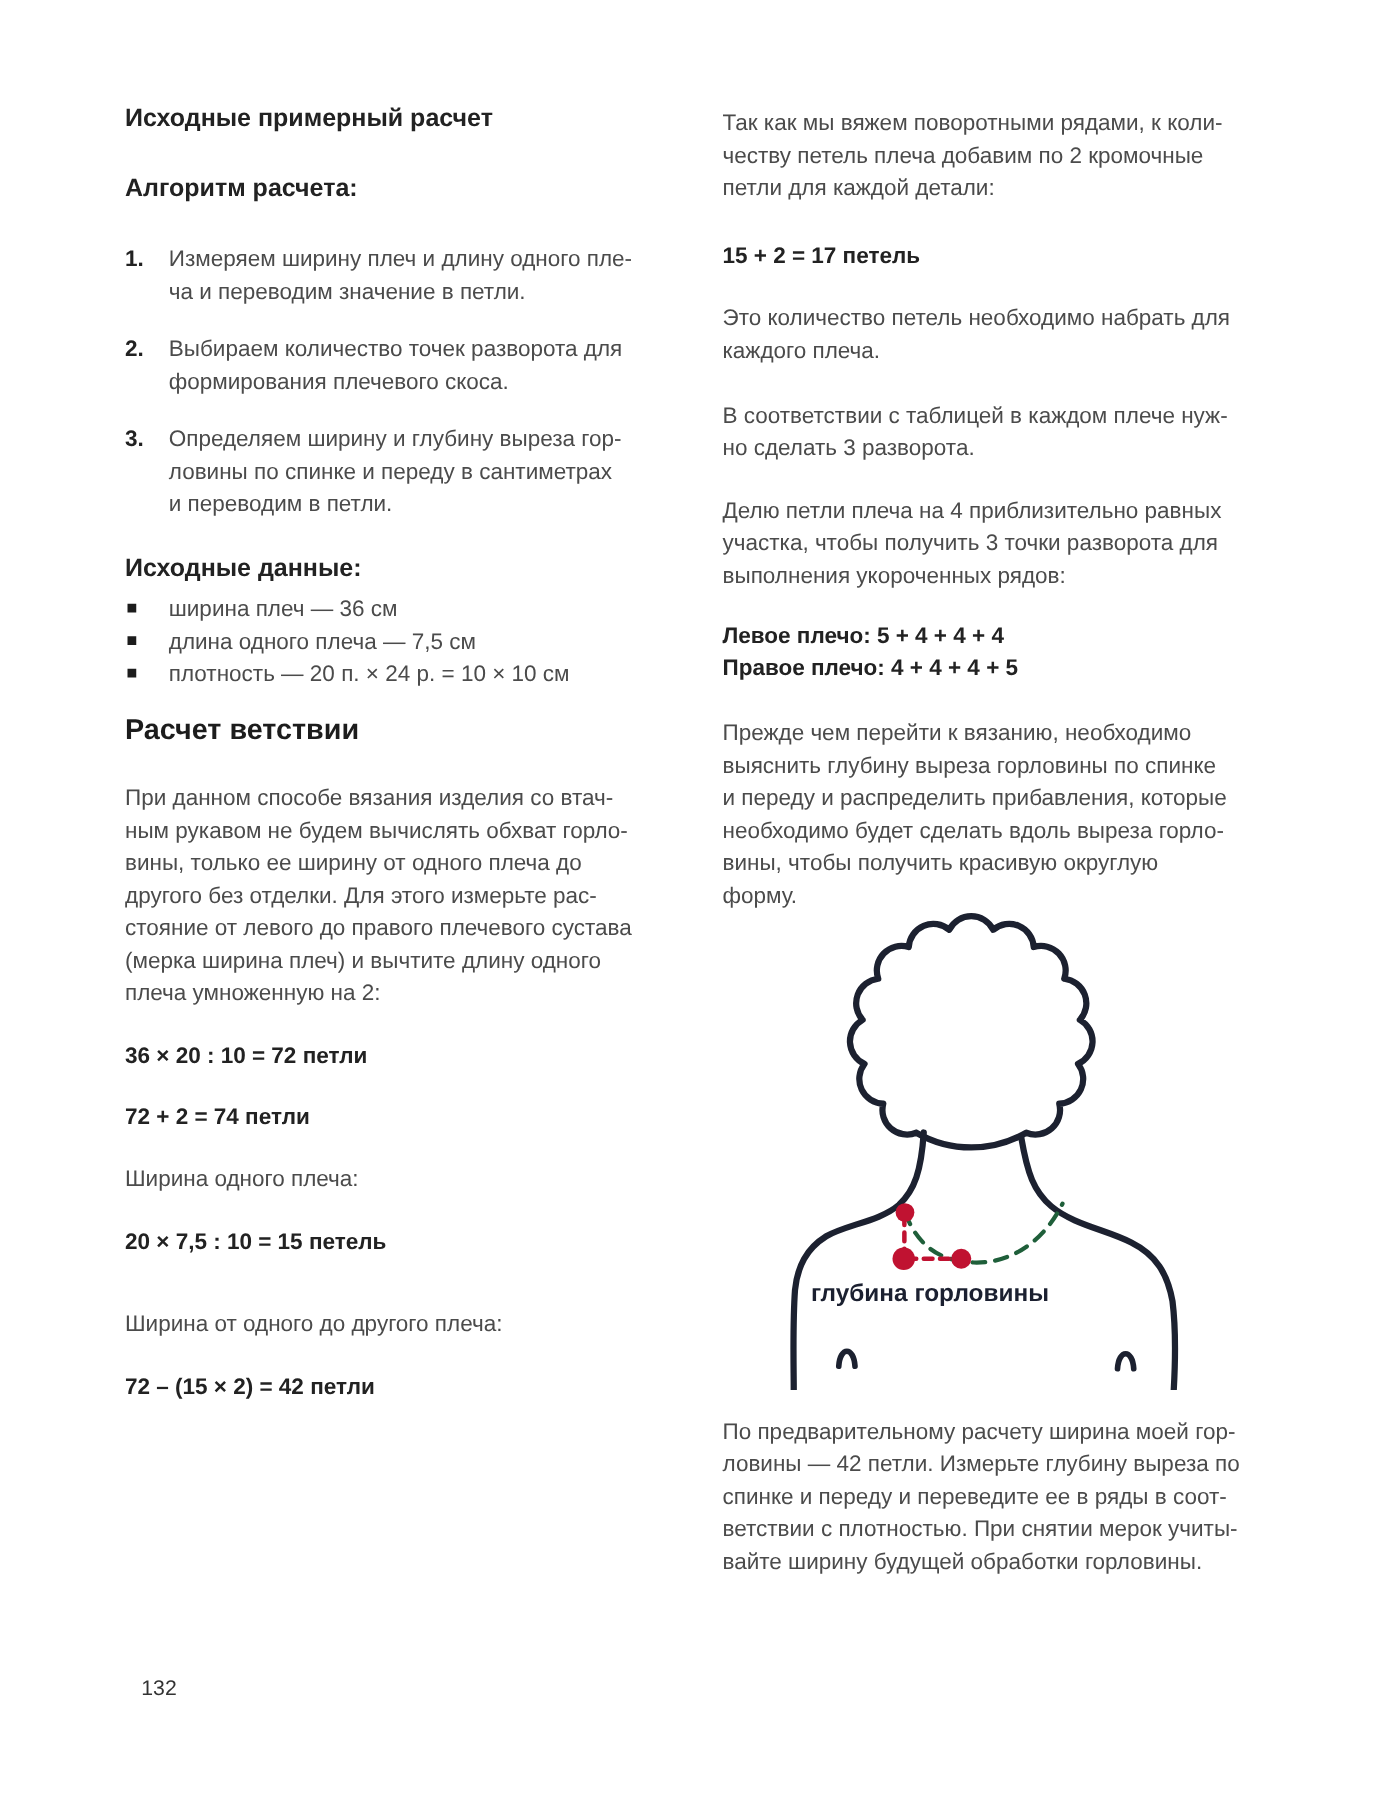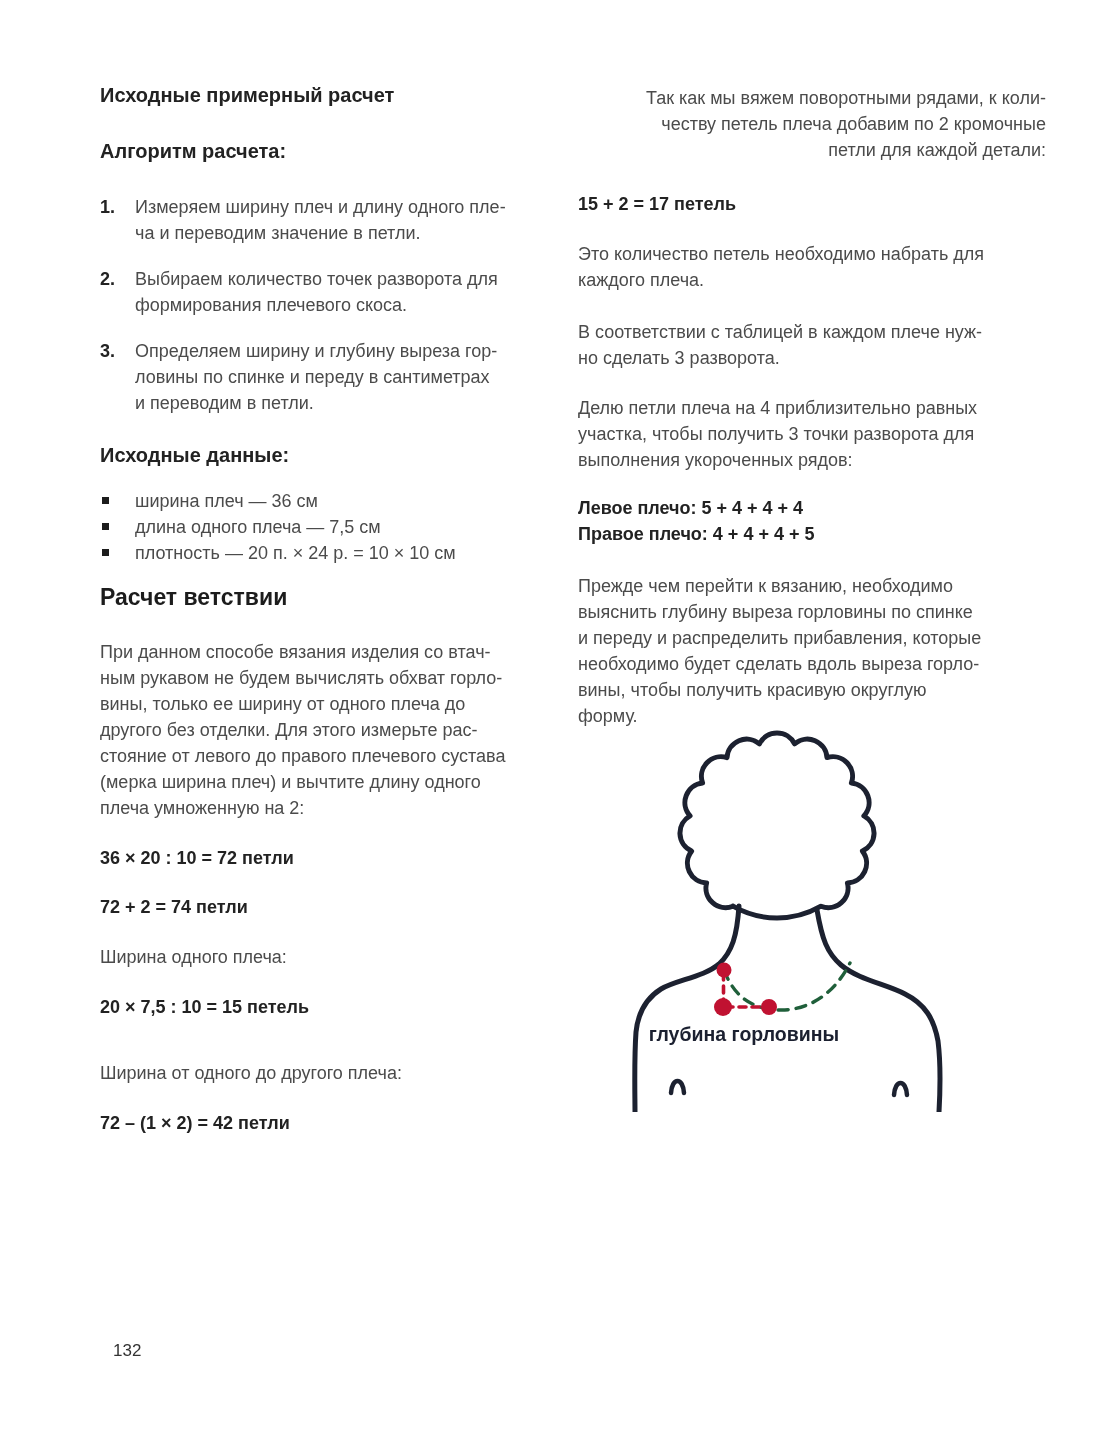--- a/index.html
+++ b/index.html
@@ -85,21 +85,21 @@
     <div class="step">
       <span class="step-num">3.</span>
       <span class="step-text body-text">Определяем ширину и глубину выреза гор-
 ловины по спинке и переду в сантиметрах
 и переводим в петли.</span>
     </div>
   </div>
 
   <h4 class="h-small" style="margin-top:26px;">Исходные данные:</h4>
 
-  <div style="margin-top:20px;">
+  <div style="margin-top:6px;">
     <div class="bullet-item">
       <span class="bullet-marker-box">
           <span class="bullet-square"></span>
         </span>
       <span class="body-text">ширина плеч — 36 см</span>
     </div>
     <div class="bullet-item">
       <span class="bullet-marker-box">
           <span class="bullet-square"></span>
         </span>
@@ -128,26 +128,26 @@
 
 
   <p class="formula" style="margin-top:23px;">72 + 2 = 74 петли</p>
 
   <p class="body-text" style="margin-top:24px;">Ширина одного плеча:</p>
 
   <p class="formula" style="margin-top:24px;">20 × 7,5 : 10 = 15 петель</p>
 
   <p class="body-text" style="margin-top:40px;">Ширина от одного до другого плеча:</p>
 
-  <p class="formula" style="margin-top:24px;">72 – (1 × 2) = 42 петли</p>
+  <p class="formula" style="margin-top:24px;">72 – (15 × 2) = 42 петли</p>
 </div>
 
 <div class="col col-right">
 
-  <p class="body-text" style="margin-top:85px;text-align:right;">Так как мы вяжем поворотными рядами, к коли-
+  <p class="body-text" style="margin-top:85px;">Так как мы вяжем поворотными рядами, к коли-
 честву петель плеча добавим по 2 кромочные
 петли для каждой детали:</p>
 
   <p class="formula" style="margin-top:28px;">15 + 2 = 17 петель</p>
 
   <p class="body-text" style="margin-top:24px;">Это количество петель необходимо набрать для
 каждого плеча.</p>
 
   <p class="body-text" style="margin-top:26px;">В соответствии с таблицей в каждом плече нуж-
 но сделать 3 разворота.</p>
@@ -161,20 +161,25 @@
     <p class="formula">Правое плечо: 4 + 4 + 4 + 5</p>
   </div>
 
   <p class="body-text" style="margin-top:26px;">Прежде чем перейти к вязанию, необходимо
 выяснить глубину выреза горловины по спинке
 и переду и распределить прибавления, которые
 необходимо будет сделать вдоль выреза горло-
 вины, чтобы получить красивую округлую
 форму.</p>
 
+  <p class="body-text para-final">По предварительному расчету ширина моей гор-
+ловины — 42 петли. Измерьте глубину выреза по
+спинке и переду и переведите ее в ряды в соот-
+ветствии с плотностью. При снятии мерок учиты-
+вайте ширину будущей обработки горловины.</p>
 </div>
 
 <div class="figure">
   <svg viewBox="0 0 470 400" xmlns="http://www.w3.org/2000/svg">
 
     <path d="M 161.0 194.2 A 19.7 19.7 0 0 1 134.6 170.9 A 19.7 19.7 0 0 1 119.6 139.1 A 19.7 19.7 0 0 1 118.1 103.9 A 19.7 19.7 0 0 1 130.6 71.0 A 19.7 19.7 0 0 1 155.0 45.6 A 19.7 19.7 0 0 1 187.4 31.8 A 19.7 19.7 0 0 1 222.6 31.8 A 19.7 19.7 0 0 1 255.0 45.6 A 19.7 19.7 0 0 1 279.4 71.0 A 19.7 19.7 0 0 1 291.9 103.9 A 19.7 19.7 0 0 1 290.4 139.1 A 19.7 19.7 0 0 1 275.4 170.9 A 19.7 19.7 0 0 1 249.0 194.2 A 88 88 0 0 1 161.0 194.2" fill="none" stroke="#1c2130" stroke-width="5" stroke-linejoin="round" stroke-linecap="round"></path>
 
     <path d="M 167 194 C 165 224, 160 240, 147 252 C 132 265, 104 268, 89 277 C 73 287, 66 301, 64 320 C 62 348, 63 383, 63 400" fill="none" stroke="#1c2130" stroke-width="5" stroke-linecap="round"></path>
 
     <path d="M 245 198 C 250 227, 255 241, 269 253 C 287 268, 314 272, 333 282 C 353 292, 362 307, 366 329 C 369 353, 368 382, 367 400" fill="none" stroke="#1c2130" stroke-width="5" stroke-linecap="round"></path>

